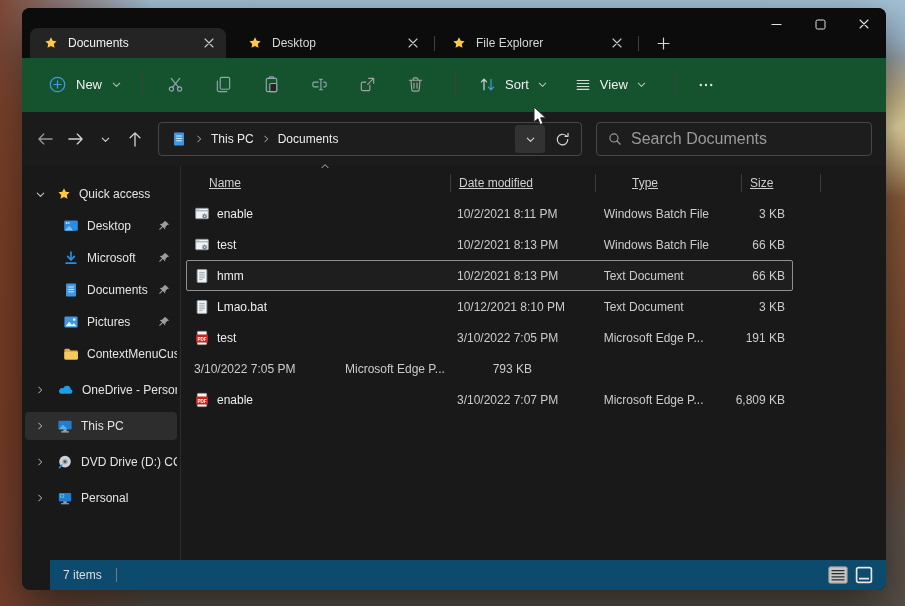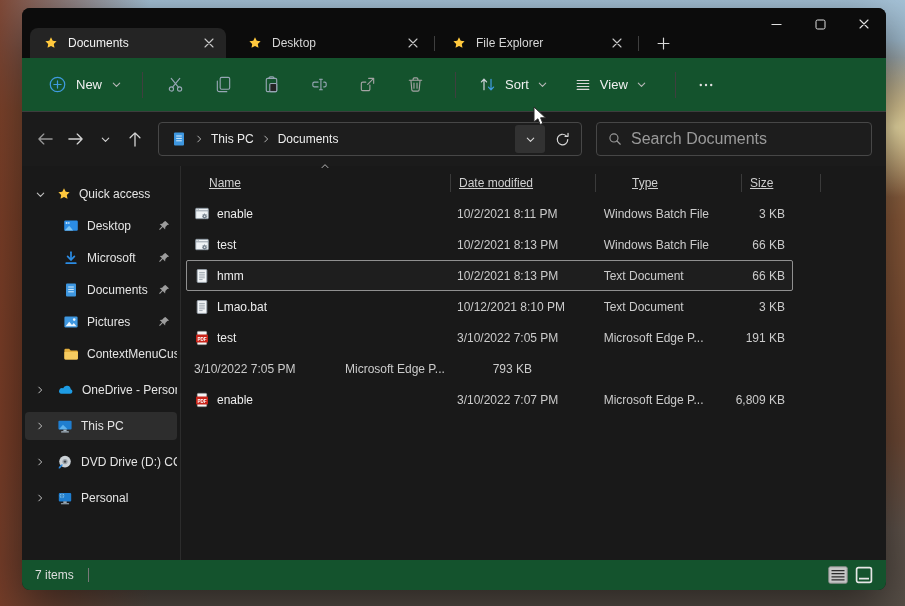--- a/index.html
+++ b/index.html
@@ -84,21 +84,21 @@
   .frow { display:flex; align-items:center; height:31px; width:607px; border-radius:2px; cursor:default;gap:6px; }
   .frow.focused { outline:1px solid #909090; outline-offset:-1px; background:#1e1e1e; }
   .fcell { white-space:nowrap; overflow:hidden; }
   .c-name { width:265px; display:flex; align-items:center; gap:7px; padding-left:8px; color:#ededed; }
   .ficon { display:flex; flex:none; }
   .c-date { width:145px; padding-left:8px; color:#cbcbcb; }
   .c-type { width:118px; padding-left:8px; color:#cbcbcb; }
   .c-size { width:79px; padding-right:8px; text-align:right; color:#cbcbcb; }
 
   
-  .statusbar { height:30px; display:flex; align-items:center; padding:0 10px 0 13px; background:#14532d; }
+  .statusbar { height:30px; display:flex; align-items:center; padding:0 10px 0 13px; background:#0c4a6e;margin-left:28px; }
   .status-text { color:#dedede; }
   .status-div { width:1px; height:14px; background:#787878; margin-left:14px; }
   .status-spacer { flex:1; }
   .vbtn { width:24px; height:20px; display:grid; place-items:center; border:0; background:none; margin-left:2px; padding:0; }
 
   .cursor { position:absolute; left:533px; top:106px; z-index:50; }
 </style>
 </head>
 <body>
 

